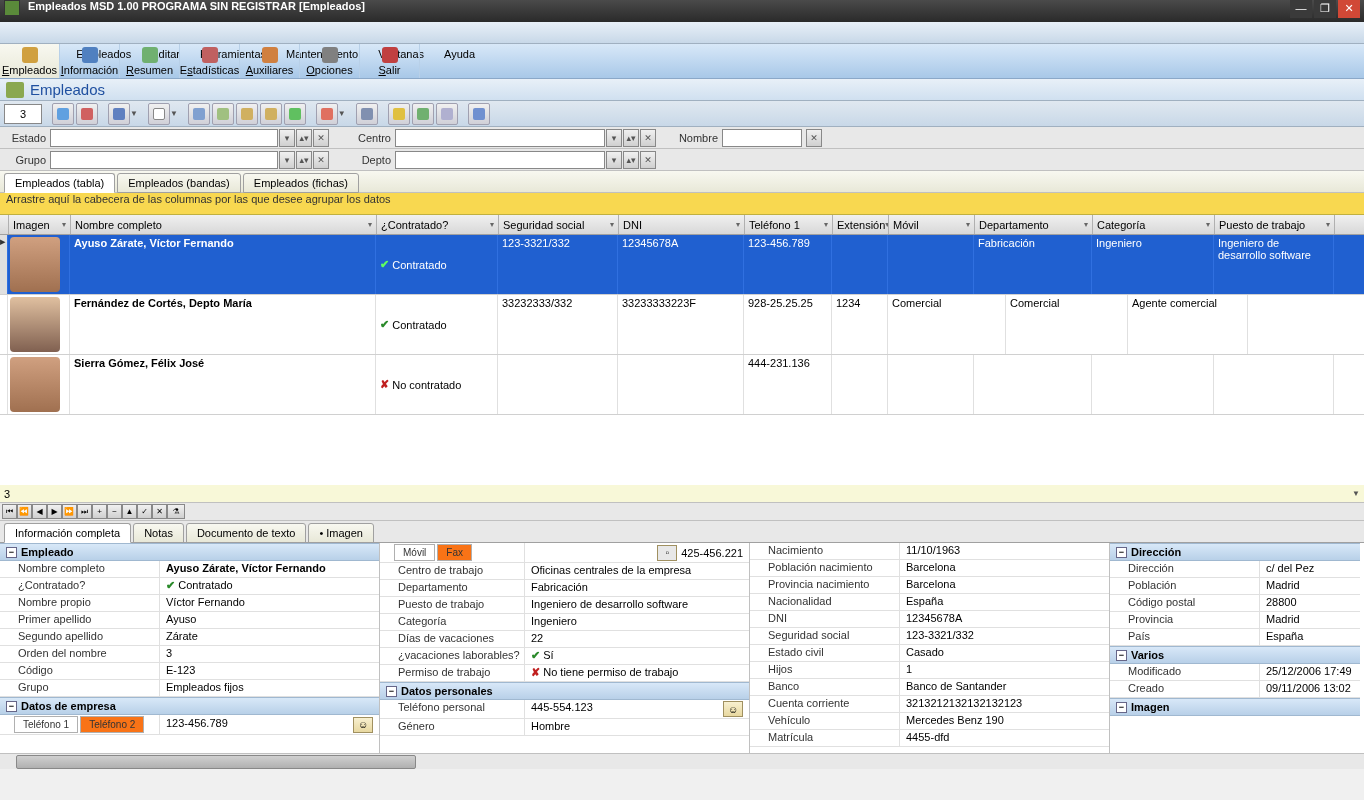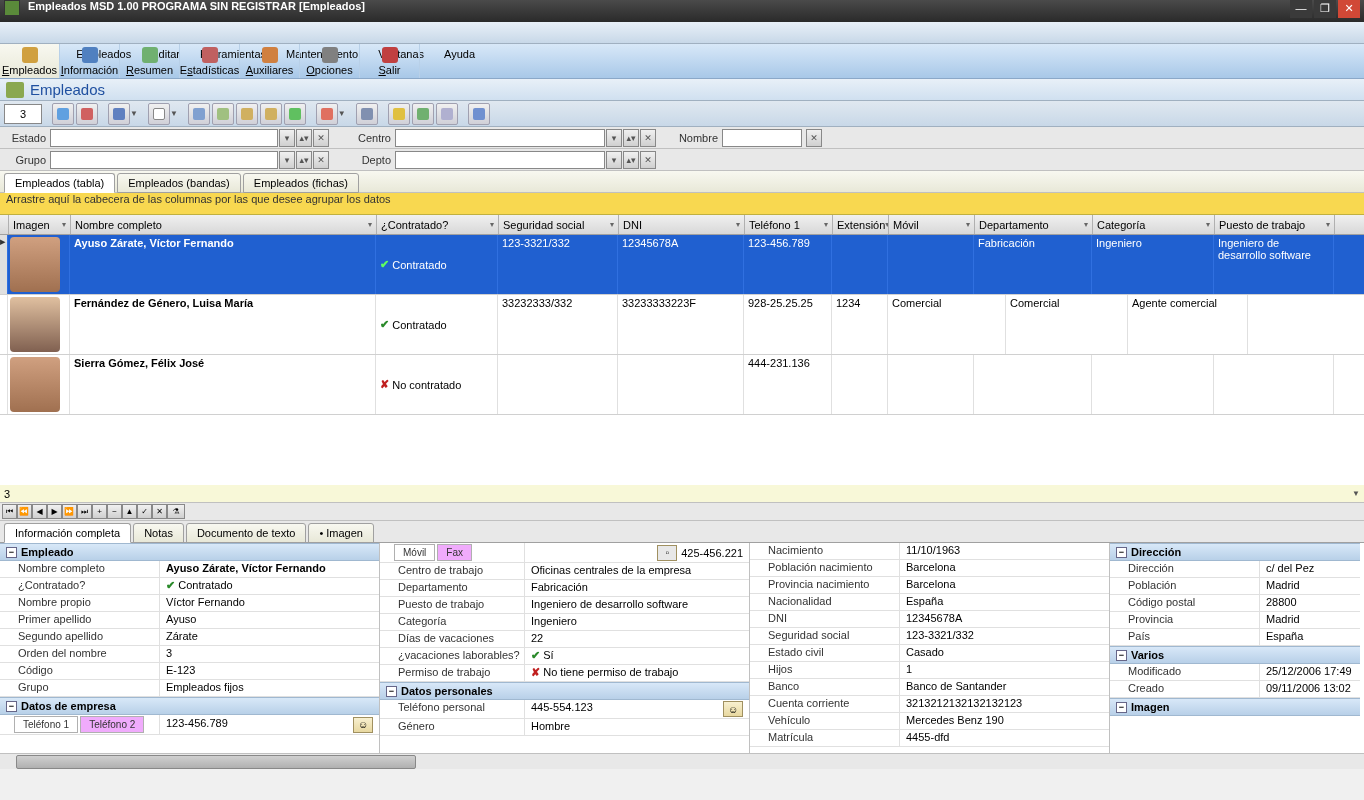--- a/index.html
+++ b/index.html
@@ -52,21 +52,21 @@
 .details { display: flex; background: #fff; height: 210px; overflow: hidden; }
 .dpanel { border-right: 1px solid #c0c0c0; overflow: hidden; }
 .dgroup-hdr { background: linear-gradient(to bottom,#d8e8f8,#b8d0e8); padding: 2px 6px; font-weight: bold; border-bottom: 1px solid #a0b8d0; border-top: 1px solid #a0b8d0; display:flex; align-items:center; }
 .dgroup-hdr .collapse { width: 11px; height: 11px; border: 1px solid #668; background: #fff; text-align: center; line-height: 8px; font-size: 9px; margin-right: 4px; cursor:pointer; }
 .drow { display: flex; border-bottom: 1px solid #e0e0e0; min-height: 17px; }
 .drow .dlabel { padding: 1px 4px 1px 18px; color: #333; border-right: 1px solid #e0e0e0; overflow:hidden; white-space:nowrap; }
 .drow .dval { padding: 1px 6px; flex: 1; overflow:hidden; white-space:nowrap; }
 .bold { font-weight: bold; }
 .scrollh { height: 16px; background: #e8e8e8; border-top: 1px solid #c0c0c0; position: relative; }
 .scrollh .thumb { position: absolute; left: 16px; width: 400px; height: 14px; top: 1px; background: linear-gradient(to bottom,#d0d0d0,#b0b0b0); border: 1px solid #888; border-radius: 2px; }
-.phtab { display: inline-block; padding: 2px 8px; border: 1px solid #b0b0b0; background: #f0abfc; margin-right: 2px; cursor:pointer; font-size: 10px; }
+.phtab { display: inline-block; padding: 2px 8px; border: 1px solid #b0b0b0; background: #f97316; margin-right: 2px; cursor:pointer; font-size: 10px; }
 .phtab.active { background: #fff; }
 .smallbtn { width:20px; height:16px; background:linear-gradient(to bottom,#f8f0d0,#e8d8a0); border:1px solid #a09060; display:inline-flex; align-items:center; justify-content:center; font-size:10px; cursor:pointer; }
 </style>
 </head>
 <body>
 
 <div class="titlebar">
   <span class="titleicon"></span>
   <span class="title">Empleados MSD 1.00 PROGRAMA SIN REGISTRAR [Empleados]</span>
   <span class="winbtn">—</span>
@@ -289,21 +289,21 @@
       <div class="cell" style="width: 86px;"></div>
       <div class="cell" style="width: 118px;">Fabricación</div>
       <div class="cell" style="width: 122px;">Ingeniero</div>
       <div class="cell" style="width: 120px;">Ingeniero de desarrollo software</div>
     </div>
     <div class="gridrow">
       <div class="cell" style="width: 8px; padding: 0px;"></div>
       <div class="cell" style="width: 62px; padding: 0px;">
         <div class="avatar f"></div>
       </div>
-      <div class="cell bold" style="width: 306px;">Fernández de Género, Luisa María</div>
+      <div class="cell bold" style="width: 306px;">Fernández de Cortés, Depto María</div>
       <div class="cell" style="width: 122px; display: flex; align-items: center;">
         <span class="check">✔</span>
         <span>Contratado</span>
       </div>
       <div class="cell" style="width: 120px;">33232333/332</div>
       <div class="cell" style="width: 126px;">33233333223F</div>
       <div class="cell" style="width: 88px;">928-25.25.25</div>
       <div class="cell" style="width: 56px;">1234</div>
       <div class="cell" style="width: 118px;">Comercial</div>
       <div class="cell" style="width: 122px;">Comercial</div>

